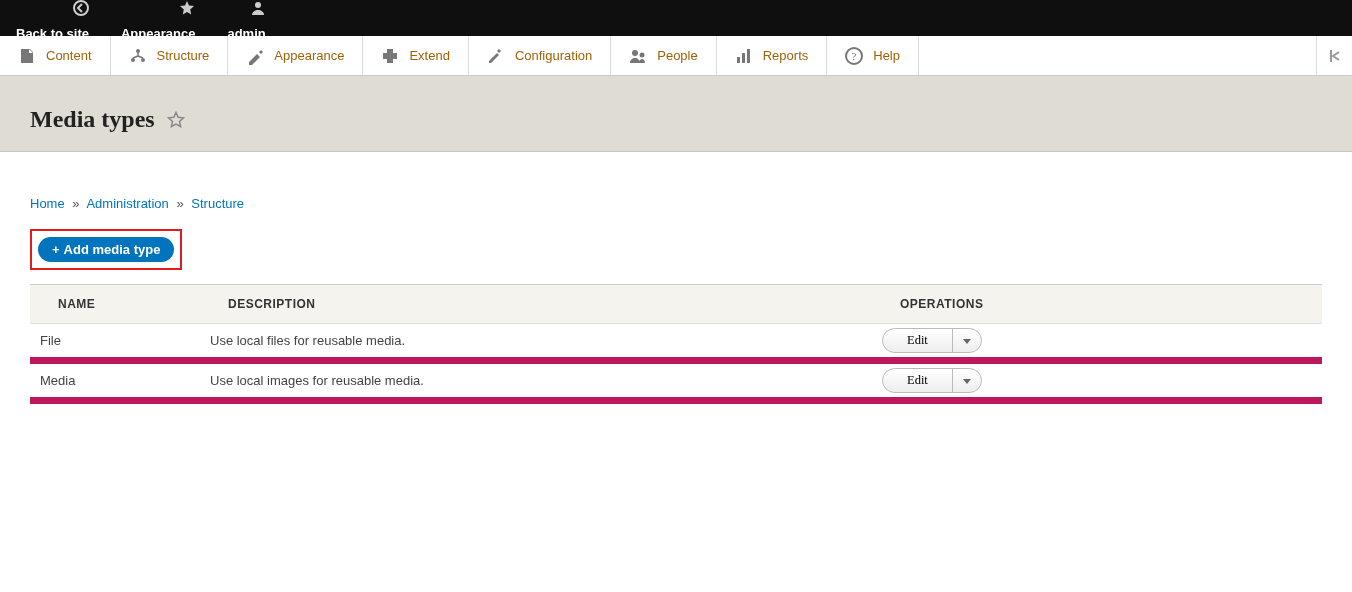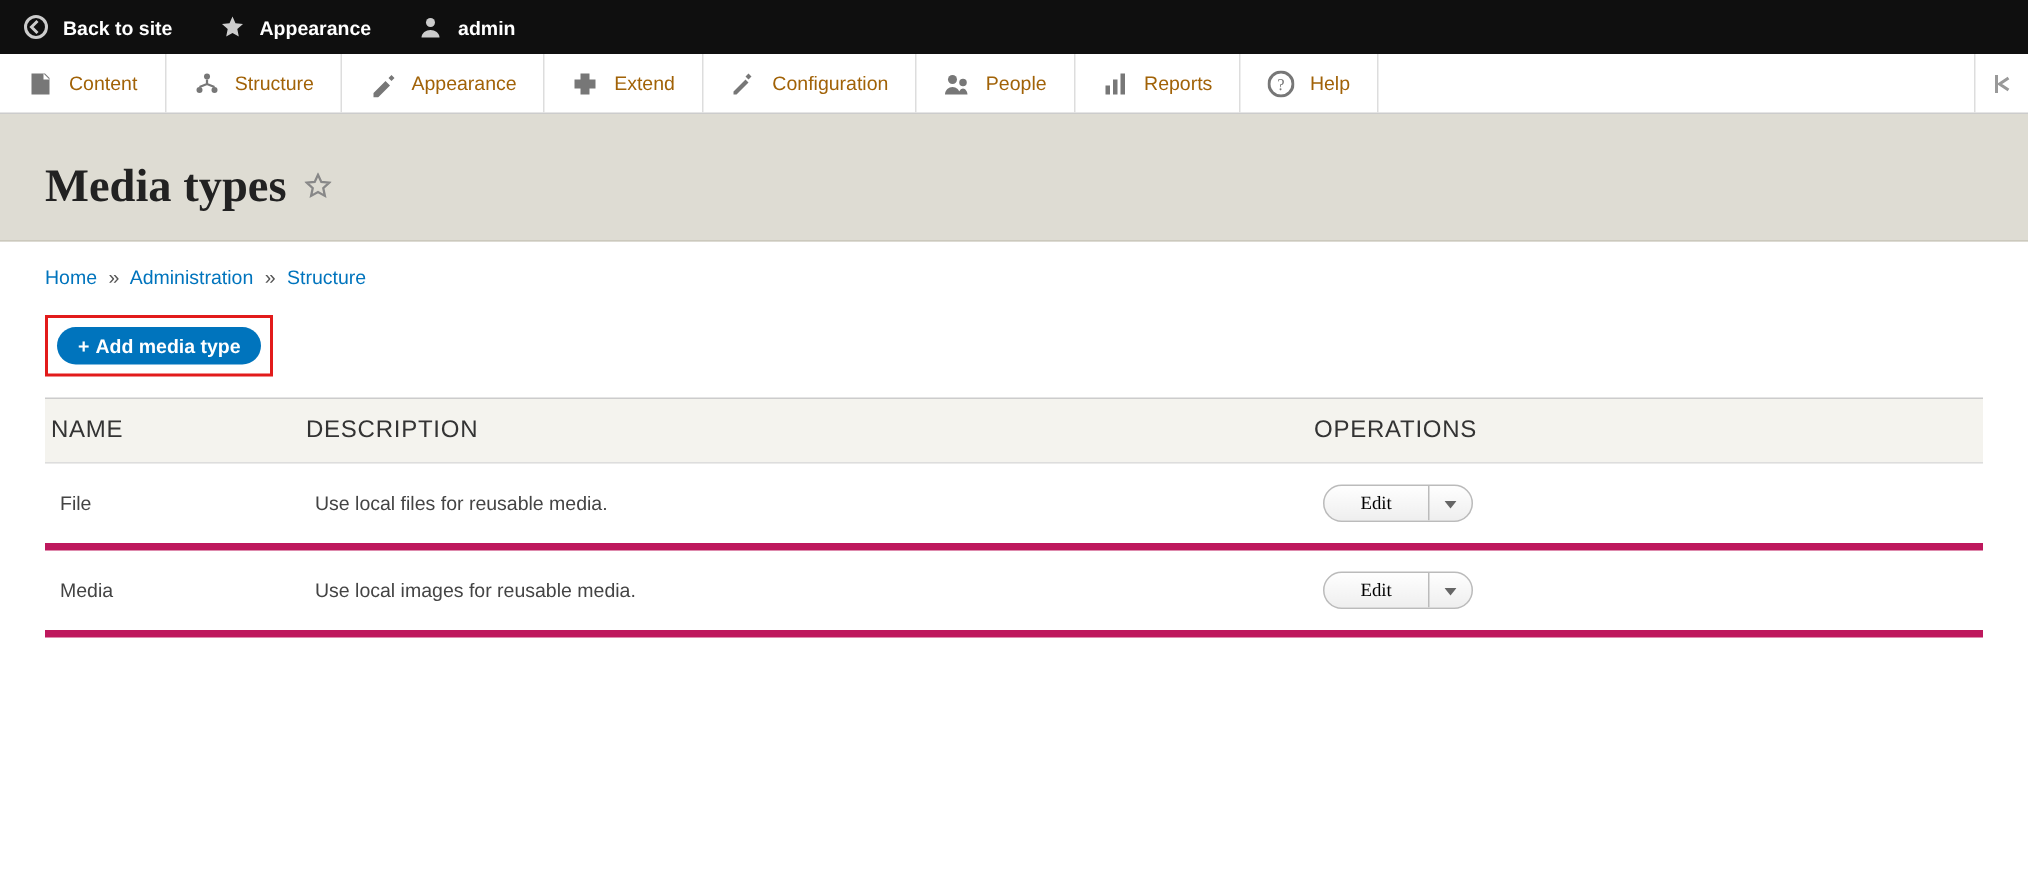--- a/index.html
+++ b/index.html
@@ -1,56 +1,56 @@
 <!DOCTYPE html>
 <html><head>
 <meta charset="utf-8">
 <style>
   * { box-sizing: border-box; margin: 0; padding: 0; }
   body { font-family: "Lucida Grande", "Lucida Sans Unicode", Verdana, sans-serif; font-size: 13px; color: #333; background: #fff; width: 1352px; }
 
   
   .toolbar-top { background: #0f0f0f; height: 36px; display: flex; align-items: stretch; color: #fff; font-weight: bold; }
-  .toolbar-top .tb-item { display: flex; align-items: center; padding: 0 16px; gap: 10px; cursor: pointer; }
+  .toolbar-top .tb-item { display: flex; align-items: flex-end; padding: 0 16px; gap: 10px; cursor: pointer; flex-direction: column; }
   .toolbar-top .tb-item.active { background: #333; }
   .tb-icon { width: 16px; height: 16px; display: inline-flex; align-items: center; justify-content: center; }
   .tb-icon svg { width: 16px; height: 16px; fill: #ccc; }
 
   
   .toolbar-sub { height: 40px; background: #fff; border-bottom: 1px solid #ccc; display: flex; align-items: stretch; box-shadow: 0 2px 2px rgba(0,0,0,.05); }
   .toolbar-sub .ts-item { display: flex; align-items: center; padding: 0 18px; gap: 10px; border-right: 1px solid #ddd; cursor: pointer; color: #a16207; font-size: 13px; }
   .toolbar-sub .ts-item:last-child { border-right: none; }
   .ts-icon { width: 18px; height: 18px; display: inline-flex; }
   .ts-icon svg { width: 18px; height: 18px; fill: #777; }
   .toolbar-sub .spacer { flex: 1; }
   .toolbar-sub .collapse { width: 36px; border-left: 1px solid #ddd; display: flex; align-items: center; justify-content: center; cursor: pointer; }
   .toolbar-sub .collapse svg { width: 16px; height: 16px; fill: #999; }
 
   
   .page-header { background: #dedcd3; border-bottom: 1px solid #ccc9bd; padding: 30px 30px 18px; }
   .page-title-row { display: flex; align-items: center; gap: 12px; }
-  .page-title { font-family: Georgia, "Times New Roman", serif; font-size: 31px; font-weight: bold; color: #222; }
+  .page-title { font-family: Georgia, "Times New Roman", serif; font-size: 24px; font-weight: bold; color: #222; }
   .star-outline { width: 18px; height: 18px; }
   .star-outline svg { width: 18px; height: 18px; fill: none; stroke: #888; stroke-width: 1.5; }
 
   .content-wrap { padding: 16px 30px 40px; }
 
-  .breadcrumb { font-size: 13px; margin-bottom: 18px; }
+  .breadcrumb { font-size: 13px; margin-bottom: 18px; margin-top: 28px; }
   .breadcrumb a { color: #0074bd; text-decoration: none; cursor: pointer; }
   .breadcrumb .sep { color: #555; padding: 0 4px; }
 
   
   .add-wrap { display: inline-block; border: 2px solid #e21b1b; padding: 6px; margin-bottom: 14px; }
   .btn-primary { background: #0074bd; color: #fff; border: none; border-radius: 14px; padding: 5px 14px; font-size: 13px; font-weight: bold; cursor: pointer; display: inline-flex; align-items: center; gap: 4px; }
   .btn-primary .plus { font-weight: bold; }
 
   
   table.listing { width: 100%; border-collapse: collapse; border-top: 1px solid #ccc; }
-  table.listing th { text-align: left; background: #f4f3ee; color: #333; font-size: 16px; letter-spacing: .5px; padding: 12px 4px; border-bottom: 1px solid #ddd; font-weight: normal; }
-  table.listing td { padding: 14px 10px; border-bottom: 5px solid #be185d; color: #444; font-size: 13px; vertical-align: middle; }
+  table.listing th { text-align: left; background: #f4f3ee; color: #333; font-size: 12px; letter-spacing: .5px; padding: 12px 28px; border-bottom: 1px solid #ddd; font-weight: bold; }
+  table.listing td { padding: 4px 10px; border-bottom: 7px solid #be185d; color: #444; font-size: 13px; vertical-align: middle; }
   .col-name { width: 170px; }
   .col-ops { width: 450px; }
 
   
   .dropbutton { display: inline-flex; border: 1px solid #bbb; border-radius: 14px; overflow: hidden; background: linear-gradient(#fff,#eee); }
   .dropbutton .db-main { padding: 4px 24px; font-size: 12.5px; cursor: pointer; border: none; background: transparent; border-right: 1px solid #bbb; font-family: Liberation Serif, serif; }
   .dropbutton .db-toggle { width: 28px; display: flex; align-items: center; justify-content: center; cursor: pointer; background: transparent; border: none; }
   .dropbutton .db-toggle svg { width: 8px; height: 8px; fill: #666; }
 </style>
 </head>

